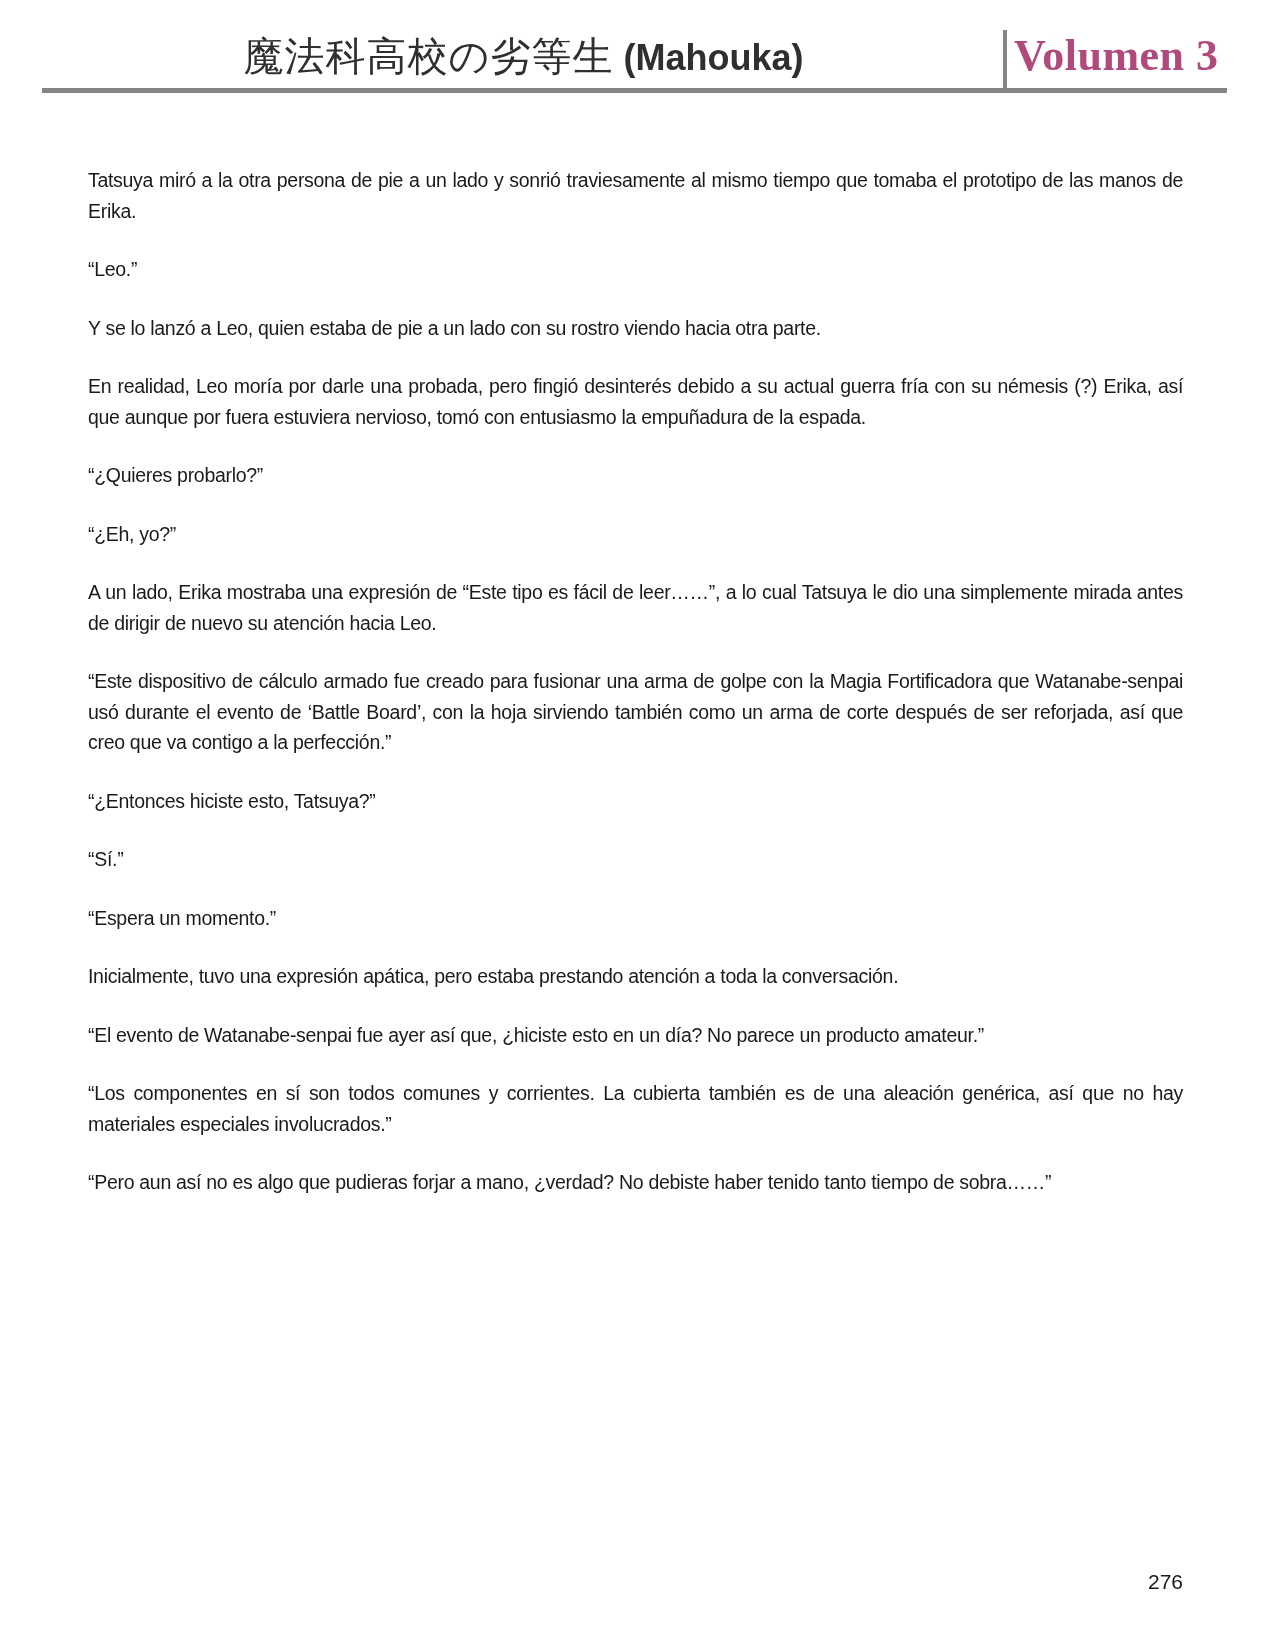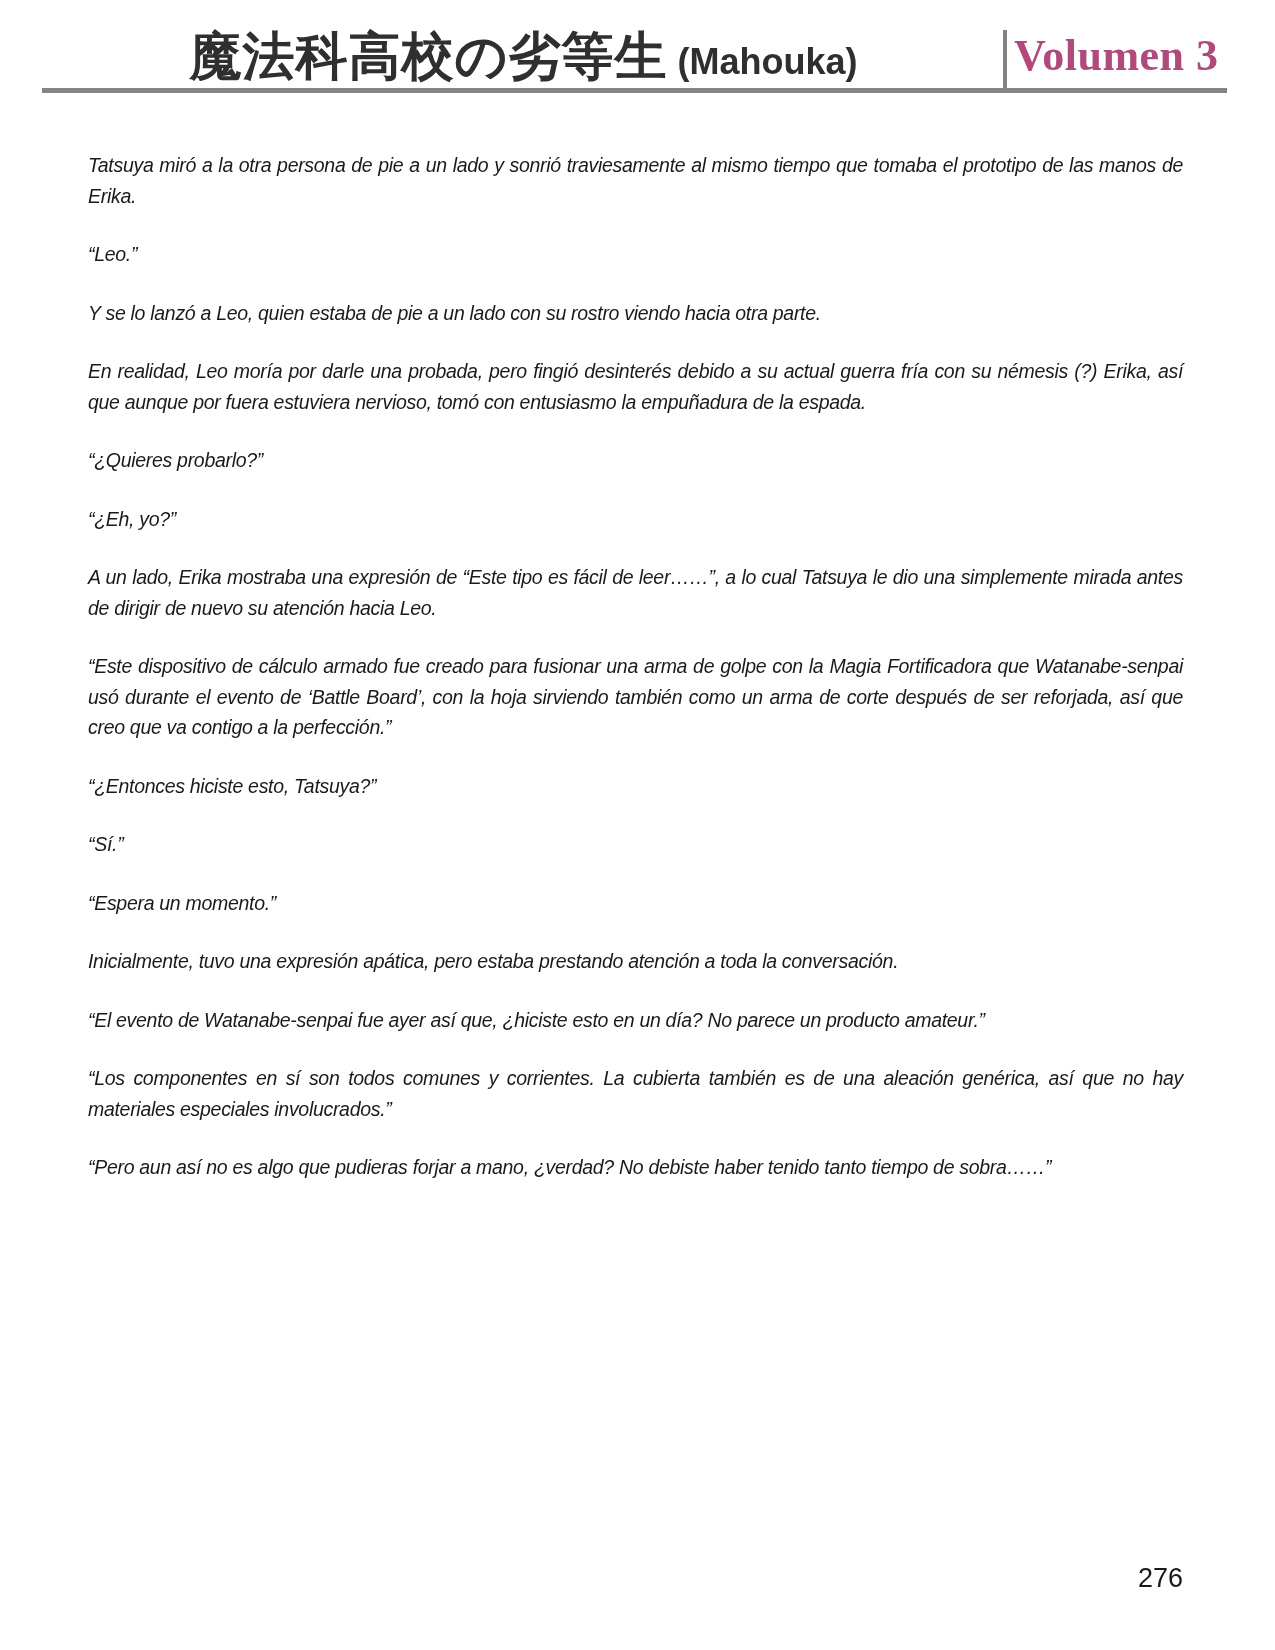--- a/index.html
+++ b/index.html
@@ -29,22 +29,22 @@
     left: 42px;
     width: 963px;            
     top: 28px;
     height: 58px;
     text-align: center;
     white-space: nowrap;
     line-height: 58px;
   }
   .title-jp {
     font-family: "Liberation Serif", serif;
-    font-size: 52px;
-    font-weight: 700;
+    font-size: 40px;
+    font-weight: 400;
     color: #2f2f2f;
     letter-spacing: 1px;
   }
   .title-latin {
     font-family: "Liberation Sans", sans-serif;
     font-size: 36px;
     font-weight: 700;
     color: #2f2f2f;
   }
   .header-vline {
@@ -70,41 +70,40 @@
     left: 42px;
     top: 88px;
     width: 1185px;
     height: 5px;
     background: #848484;
   }
 
   
   .content {
     position: absolute;
-    top: 150px;
+    top: 165px;
     left: 88px;
     width: 1095px;
-    font-style: italic;
   }
   .content p.para {
     margin: 0 0 28px 0;
     font-size: 19.5px;
     line-height: 30.5px;
     letter-spacing: -0.3px;
     text-align: justify;
     text-justify: inter-word;
     color: #1a1a1a;
   }
 
   
   .footer {
     position: absolute;
     right: 92px;
     bottom: 56px;
-    font-size: 27px;
+    font-size: 21px;
     color: #1a1a1a;
   }
 </style>
 </head>
 <body>
 
 <div class="page">
 
   <div class="header">
     <div class="header-title">

